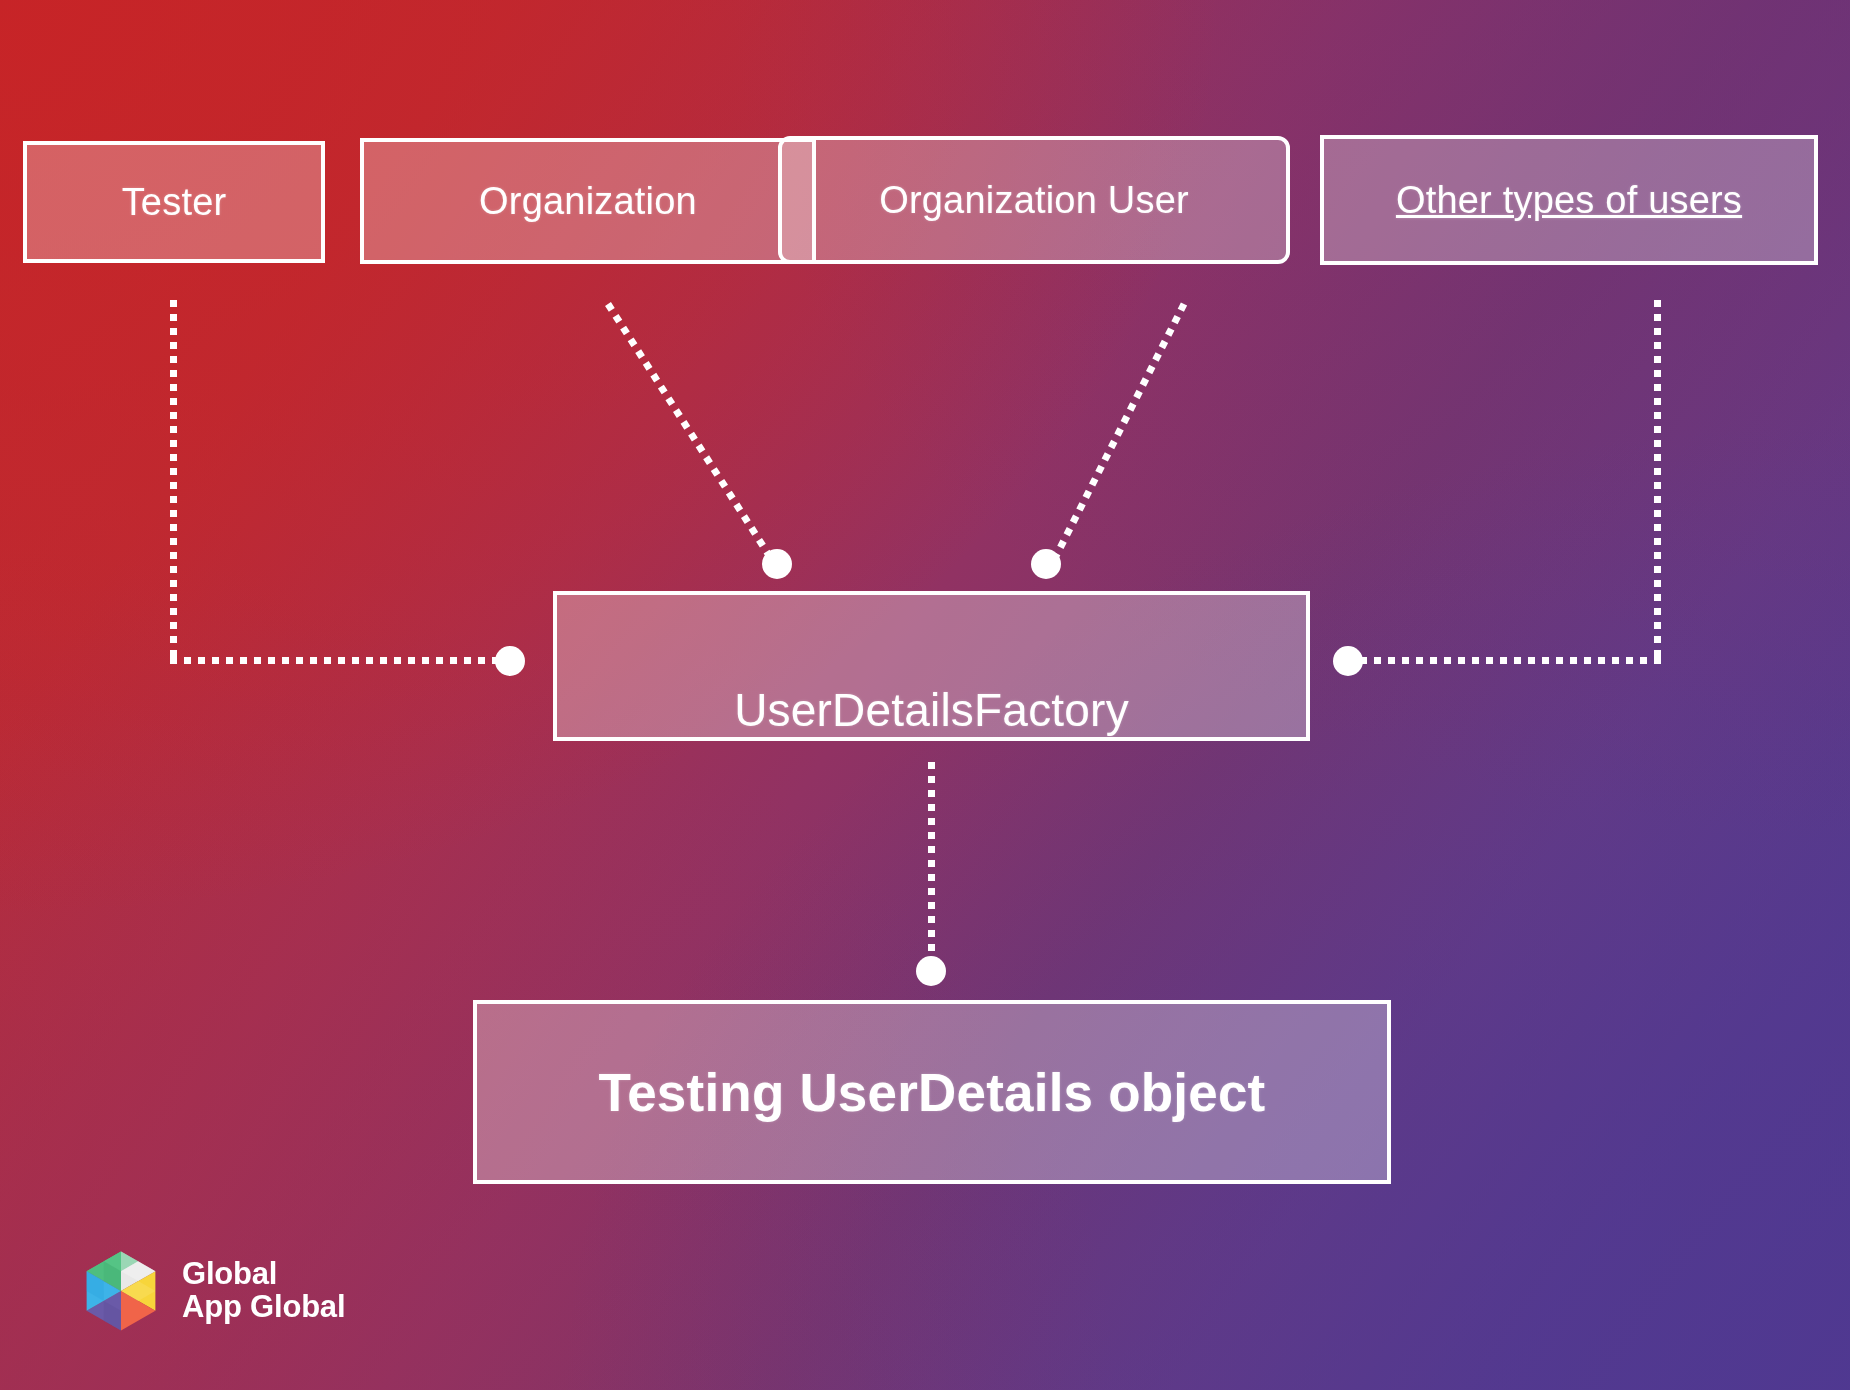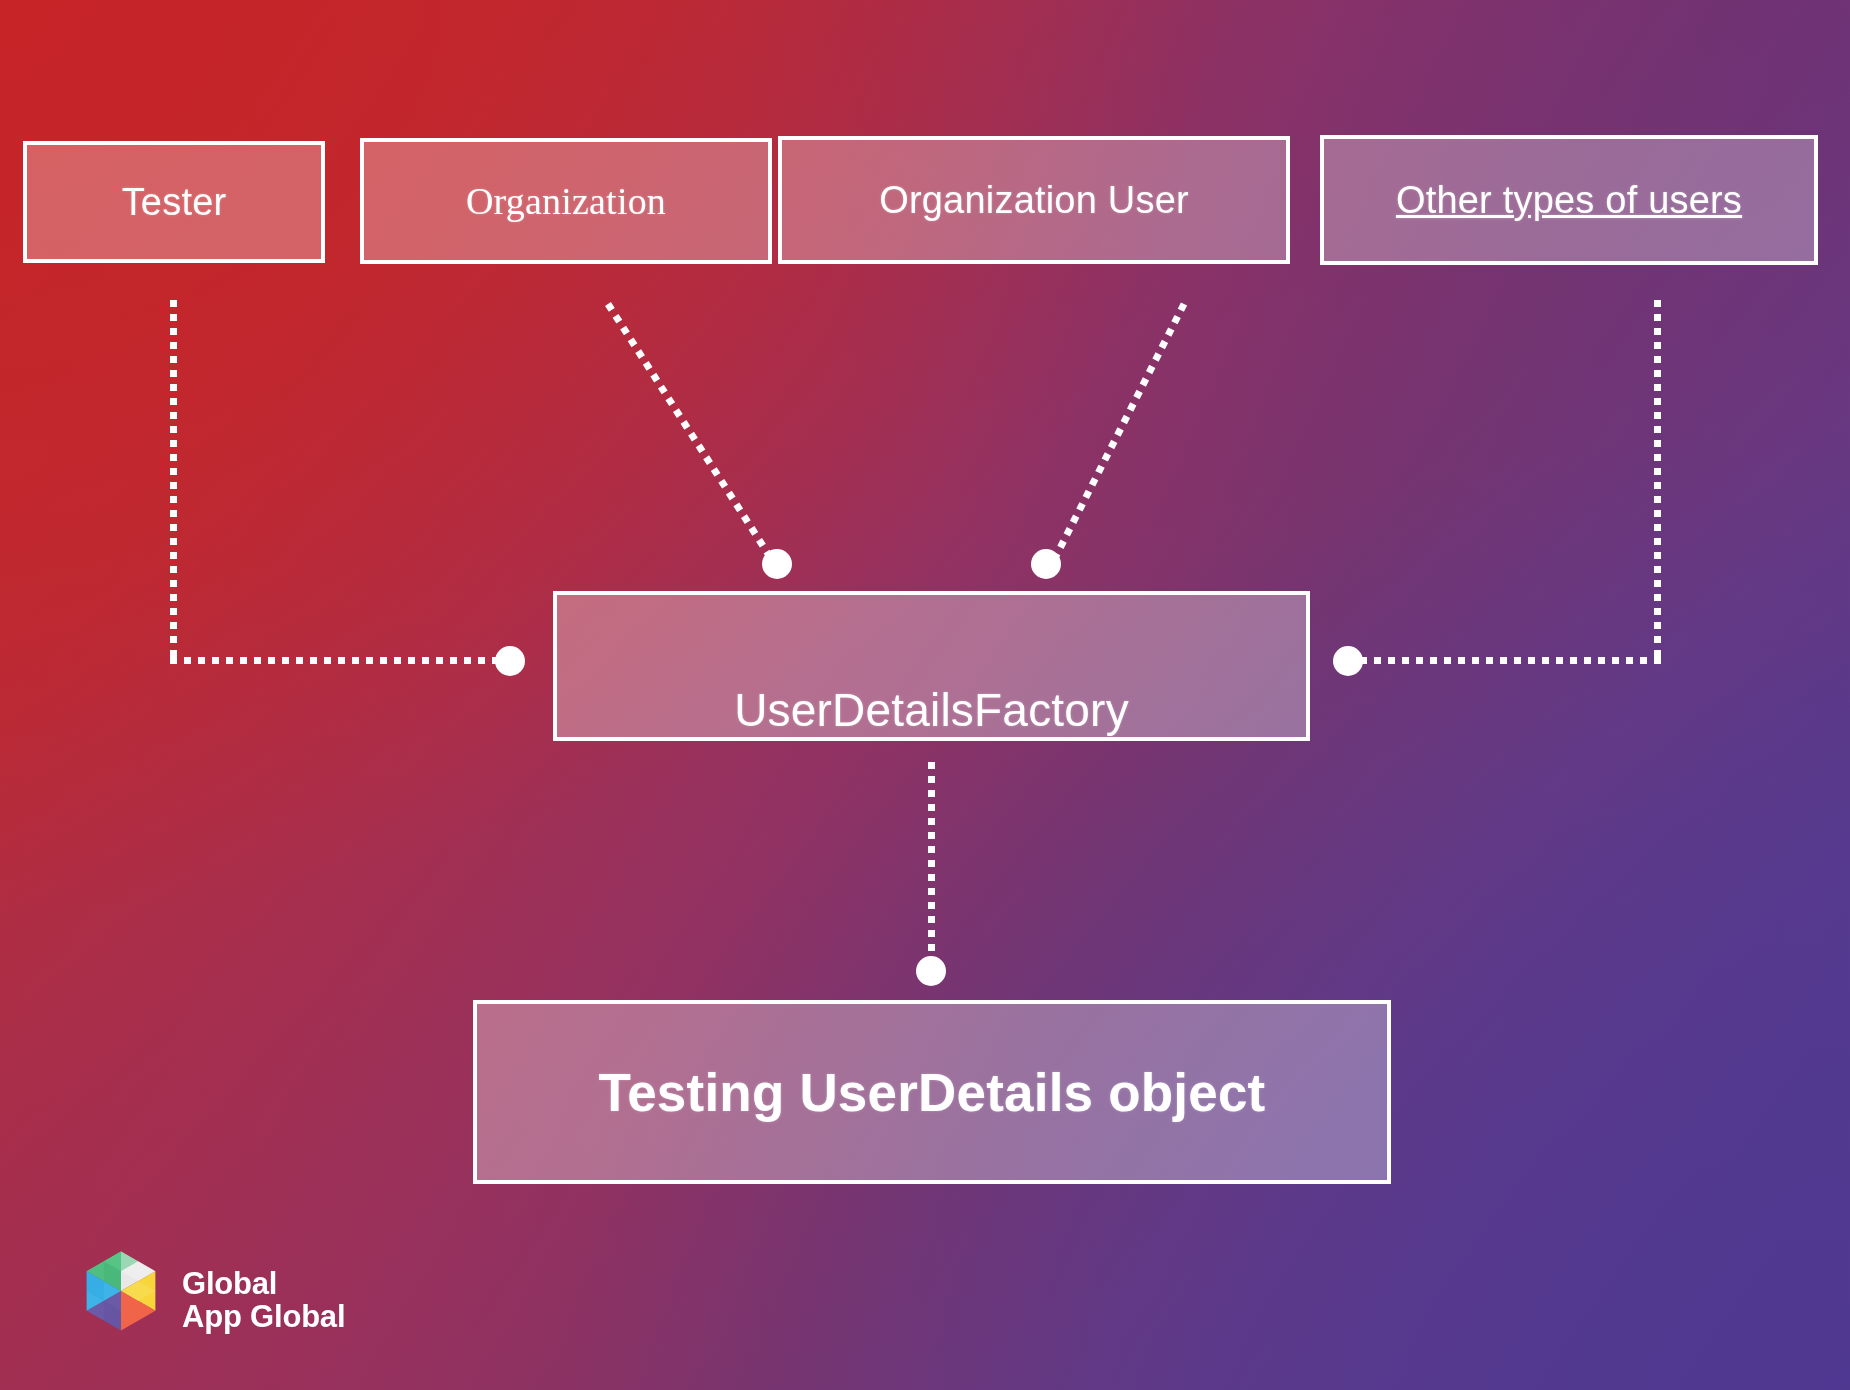--- a/index.html
+++ b/index.html
@@ -53,22 +53,22 @@
     justify-content: center;
     text-align: center;
     letter-spacing: 0.2px;
     text-shadow: 0 0 3px rgba(255,255,255,0.25);
     z-index: 4;
   }
   .node .node-label { display: block; padding: 0 10px; }
 
   .top-node { font-size: 38px; font-weight: 400; }
   #node-tester       { left: 23px;   top: 141px; width: 302px;  height: 122px; }
-  #node-organization { left: 360px;  top: 138px; width: 412px;  height: 126px; font-family: Liberation Serif, serif; }
-  #node-org-user     { left: 778px;  top: 136px; width: 512px;  height: 128px; }
+  #node-organization { left: 360px;  top: 138px; width: 456px;  height: 126px; }
+  #node-org-user     { left: 778px;  top: 136px; width: 512px;  height: 128px; border-radius: 12px; }
   #node-other-users  { left: 1320px; top: 135px; width: 498px;  height: 130px; text-decoration: underline; }
 
   #node-factory {
     left: 553px; top: 591px; width: 757px; height: 150px;
     font-size: 46px; font-weight: 400;
     background: rgba(255,255,255,0.30);
     align-items: flex-end;
   }
   #node-internal {
     left: 473px; top: 1000px; width: 918px; height: 184px;
@@ -110,21 +110,21 @@
     background: #ffffff;
     z-index: 5;
   }
 
   
   #logo {
     position: absolute;
     left: 78px;
     top: 1248px;
     display: flex;
-    align-items: flex-end;
+    align-items: center;
     gap: 18px;
     z-index: 6;
   }
   #logo-mark { width: 86px; height: 86px; display: block; }
   #logo-text {
     color: #ffffff;
     font-size: 31px;
     font-weight: 700;
     line-height: 1.06;
     letter-spacing: -0.2px;

